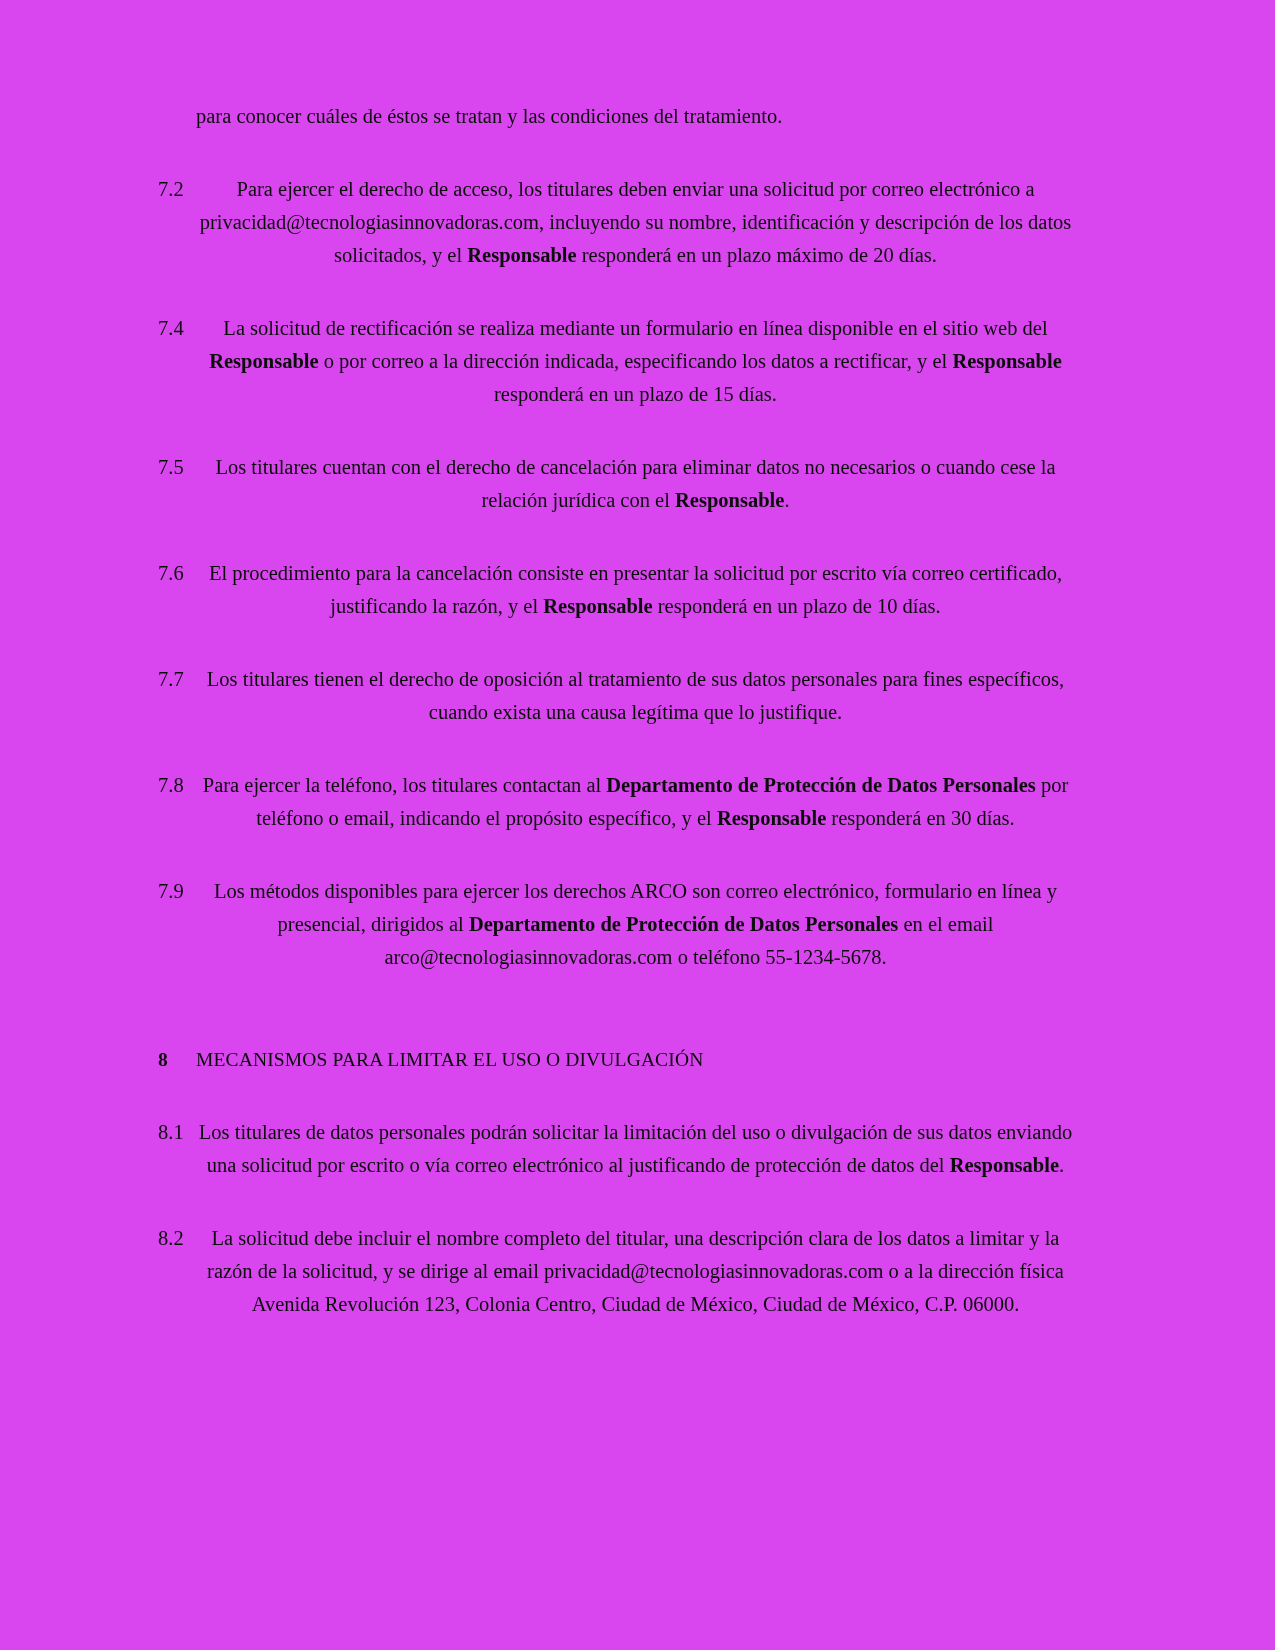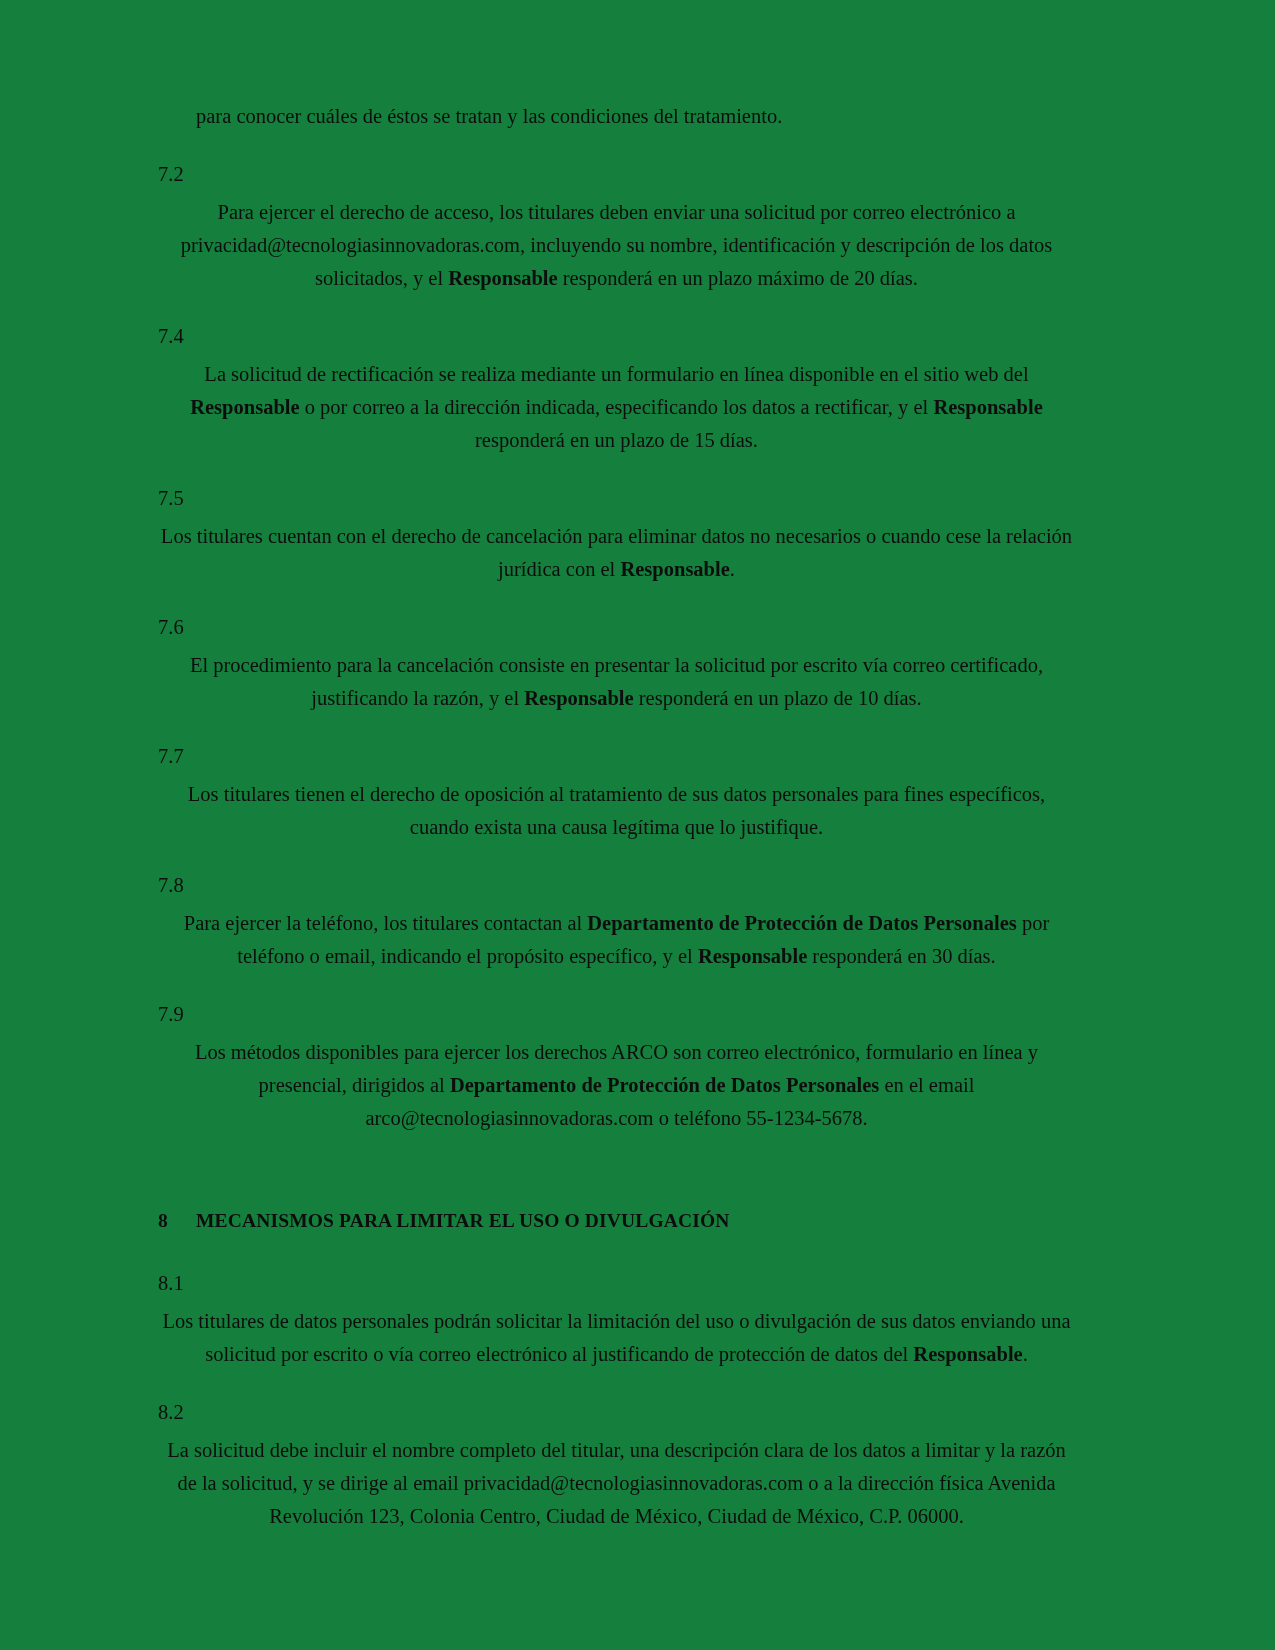--- a/index.html
+++ b/index.html
@@ -14,40 +14,39 @@
     position: relative;
     font-family: "Liberation Serif", "DejaVu Serif", serif;
     color: #0d0d0d;
     -webkit-font-smoothing: antialiased;
   }
   .page {
     position: absolute;
     left: 0; top: 0;
     width: 1275px;
     height: 1650px;
-    background: #15803d;
+    background: #d946ef;
     box-sizing: border-box;
     padding: 100px 200px 0 158px;
   }
   .doc-body {
     width: 917px;
   }
   
   .continuation {
     margin: 0 0 0 0;
     padding-left: 38px;
     font-size: 20.5px;
     line-height: 33px;
     text-align: left;
   }
   .clause {
     display: flex;
     align-items: flex-start;
-    margin-top: 25px;
-    flex-direction: column;
+    margin-top: 40px;
   }
   .clause-number {
     flex: 0 0 38px;
     width: 38px;
     font-size: 20.5px;
     line-height: 33px;
     text-align: left;
     white-space: nowrap;
   }
   .clause-text {
@@ -69,21 +68,21 @@
     width: 38px;
     font-size: 19.5px;
     line-height: 32px;
     font-weight: bold;
     text-align: left;
   }
   .section-heading .sec-title {
     flex: 1 1 auto;
     font-size: 19.5px;
     line-height: 32px;
-    font-weight: bold;
+    font-weight: normal;
     letter-spacing: 0.15px;
   }
   .gap-after-section {
     margin-top: 30px;
   }
 </style>
 </head>
 <body>
 
 <div class="page">

